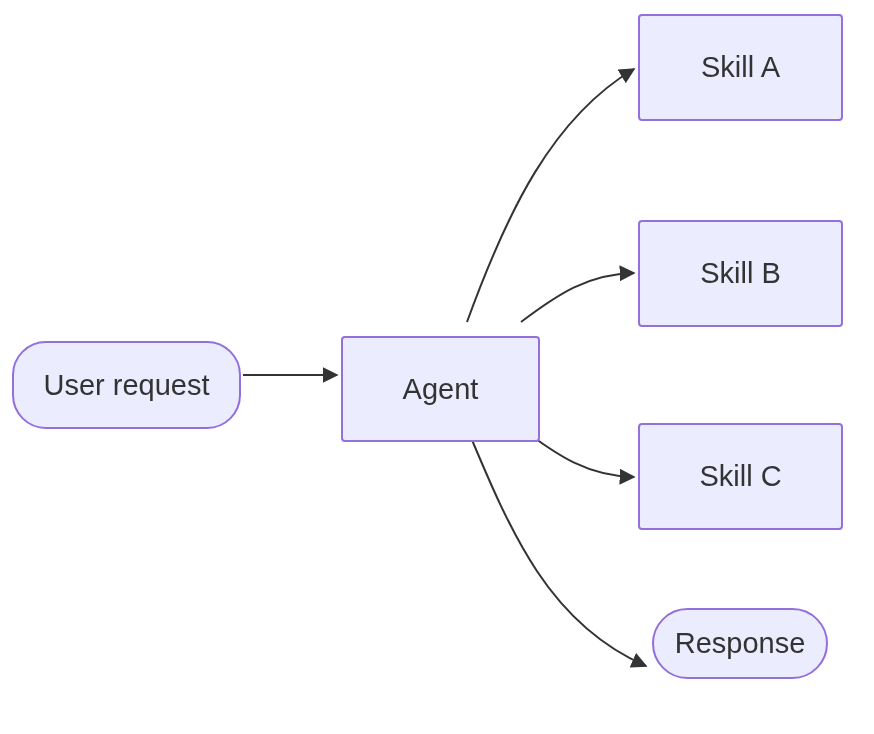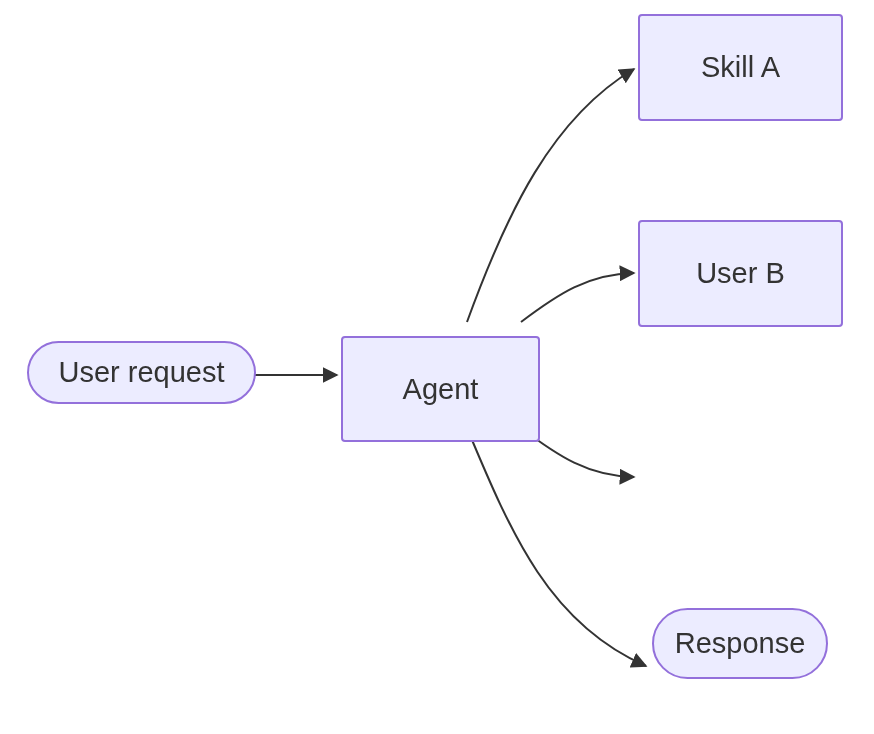--- a/index.html
+++ b/index.html
@@ -39,21 +39,21 @@
     align-items: center;
     justify-content: center;
     text-align: center;
     white-space: nowrap;
   }
   .rect { border-radius: 4px; }
   .stadium-user { border-radius: 34px; }
   .stadium-response { border-radius: 36px; }
 
   
-  .node-user-request { left: 27px;  top: 341px; width: 229px; height: 63px;  }
+  .node-user-request { left: 12px;  top: 341px; width: 229px; height: 88px;  }
   .node-agent        { left: 341px; top: 336px; width: 199px; height: 106px; }
   .node-skill-a      { left: 638px; top: 14px;  width: 205px; height: 107px; }
   .node-skill-b      { left: 638px; top: 220px; width: 205px; height: 107px; }
   .node-skill-c      { left: 638px; top: 423px; width: 205px; height: 107px; }
   .node-response     { left: 652px; top: 608px; width: 176px; height: 71px;  }
 </style>
 </head>
 <body>
 
 <div class="canvas">
@@ -77,21 +77,24 @@
 
   <div class="node rect node-agent">
     <span>Agent</span>
   </div>
 
   <div class="node rect node-skill-a">
     <span>Skill A</span>
   </div>
 
   <div class="node rect node-skill-b">
-    <span>User B</span>
+    <span>Skill B</span>
   </div>
 
+  <div class="node rect node-skill-c">
+    <span>Skill C</span>
+  </div>
 
   <div class="node stadium-response node-response">
     <span>Response</span>
   </div>
 
 </div>
 
 </body></html>

